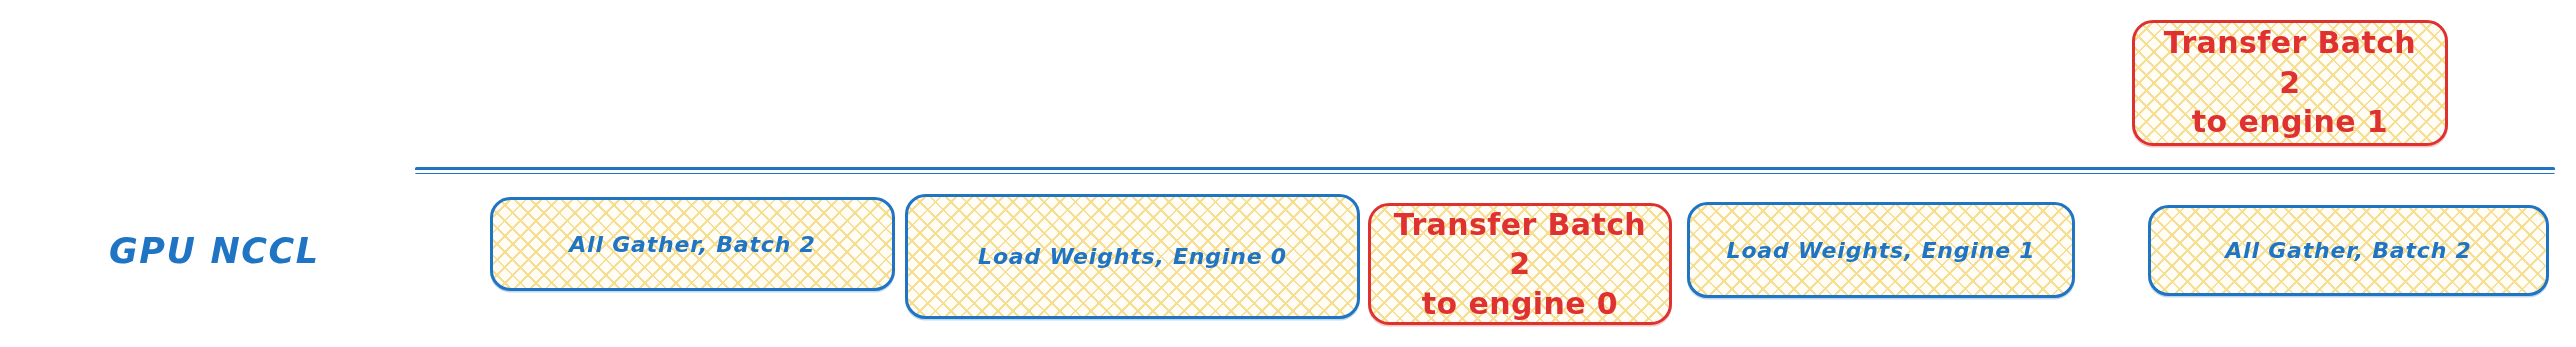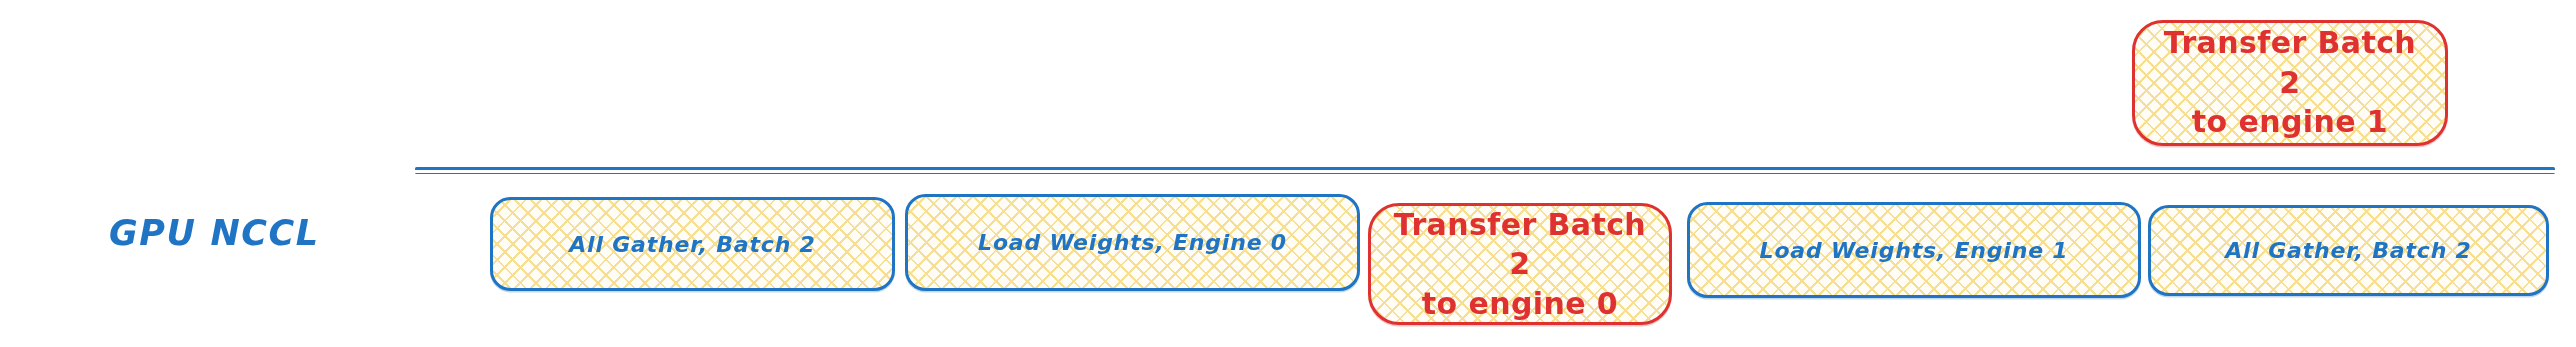--- a/index.html
+++ b/index.html
@@ -25,21 +25,21 @@
     white-space: nowrap;
   }
   .row-label.transfer {
     left: 22px;
     top: 72px;
     font-size: 39px;
     color: #e03131;
   }
   .row-label.gpu {
     left: 109px;
-    top: 213px;
+    top: 231px;
     font-size: 35px;
     color: #1f74c4;
   }
 
   
   .timeline {
     position: absolute;
     left: 415px;
     top: 167px;
     width: 2140px;
@@ -62,21 +62,21 @@
       repeating-linear-gradient(45deg,  #f6df93 0px, #f6df93 2px, transparent 2px, transparent 11px),
       repeating-linear-gradient(135deg, #f6df93 0px, #f6df93 2px, transparent 2px, transparent 11px);
   }
   .box.blue {
     border: 3.9px solid #1f74c4;
     border-radius: 20.5px;
     box-shadow: 0 1.6px 0 rgba(31, 116, 196, 0.28);
   }
   .box.red {
     border: 3.9px solid #e03131;
-    border-radius: 31px;
+    border-radius: 21px;
     box-shadow: 0 1.6px 0 rgba(224, 49, 49, 0.28);
     text-align: center;
   }
   .box-label {
     white-space: pre-line;
     padding: 0 14px;
   }
   .box.blue .box-label {
     color: #1f74c4;
     font-style: italic;
@@ -88,23 +88,23 @@
     color: #e03131;
     font-weight: 600;
     font-size: 30px;
     line-height: 1.32;
     letter-spacing: 0.4px;
   }
 
   
   .b-transfer-1 { left: 2132px; top: 19.7px;  width: 316px; height: 126px; }
   .b-gpu-1      { left: 490px;  top: 197px; width: 405px; height: 94px; }
-  .b-gpu-2      { left: 905px; top: 194px; width: 455px; height: 97px; }
+  .b-gpu-2      { left: 905px; top: 194px; width: 455px; height: 125px; }
   .b-gpu-3      { left: 1368px; top: 203px; width: 304px; height: 122px; }
-  .b-gpu-4      { left: 1687px; top: 202px; width: 454px; height: 96px; }
+  .b-gpu-4      { left: 1687px; top: 202px; width: 388px; height: 96px; }
   .b-gpu-5      { left: 2148px; top: 205px; width: 401px; height: 91px; }
 </style>
 </head>
 <body>
 
 <div class="canvas">
 
 
   <div class="row-label gpu">GPU NCCL</div>
 

